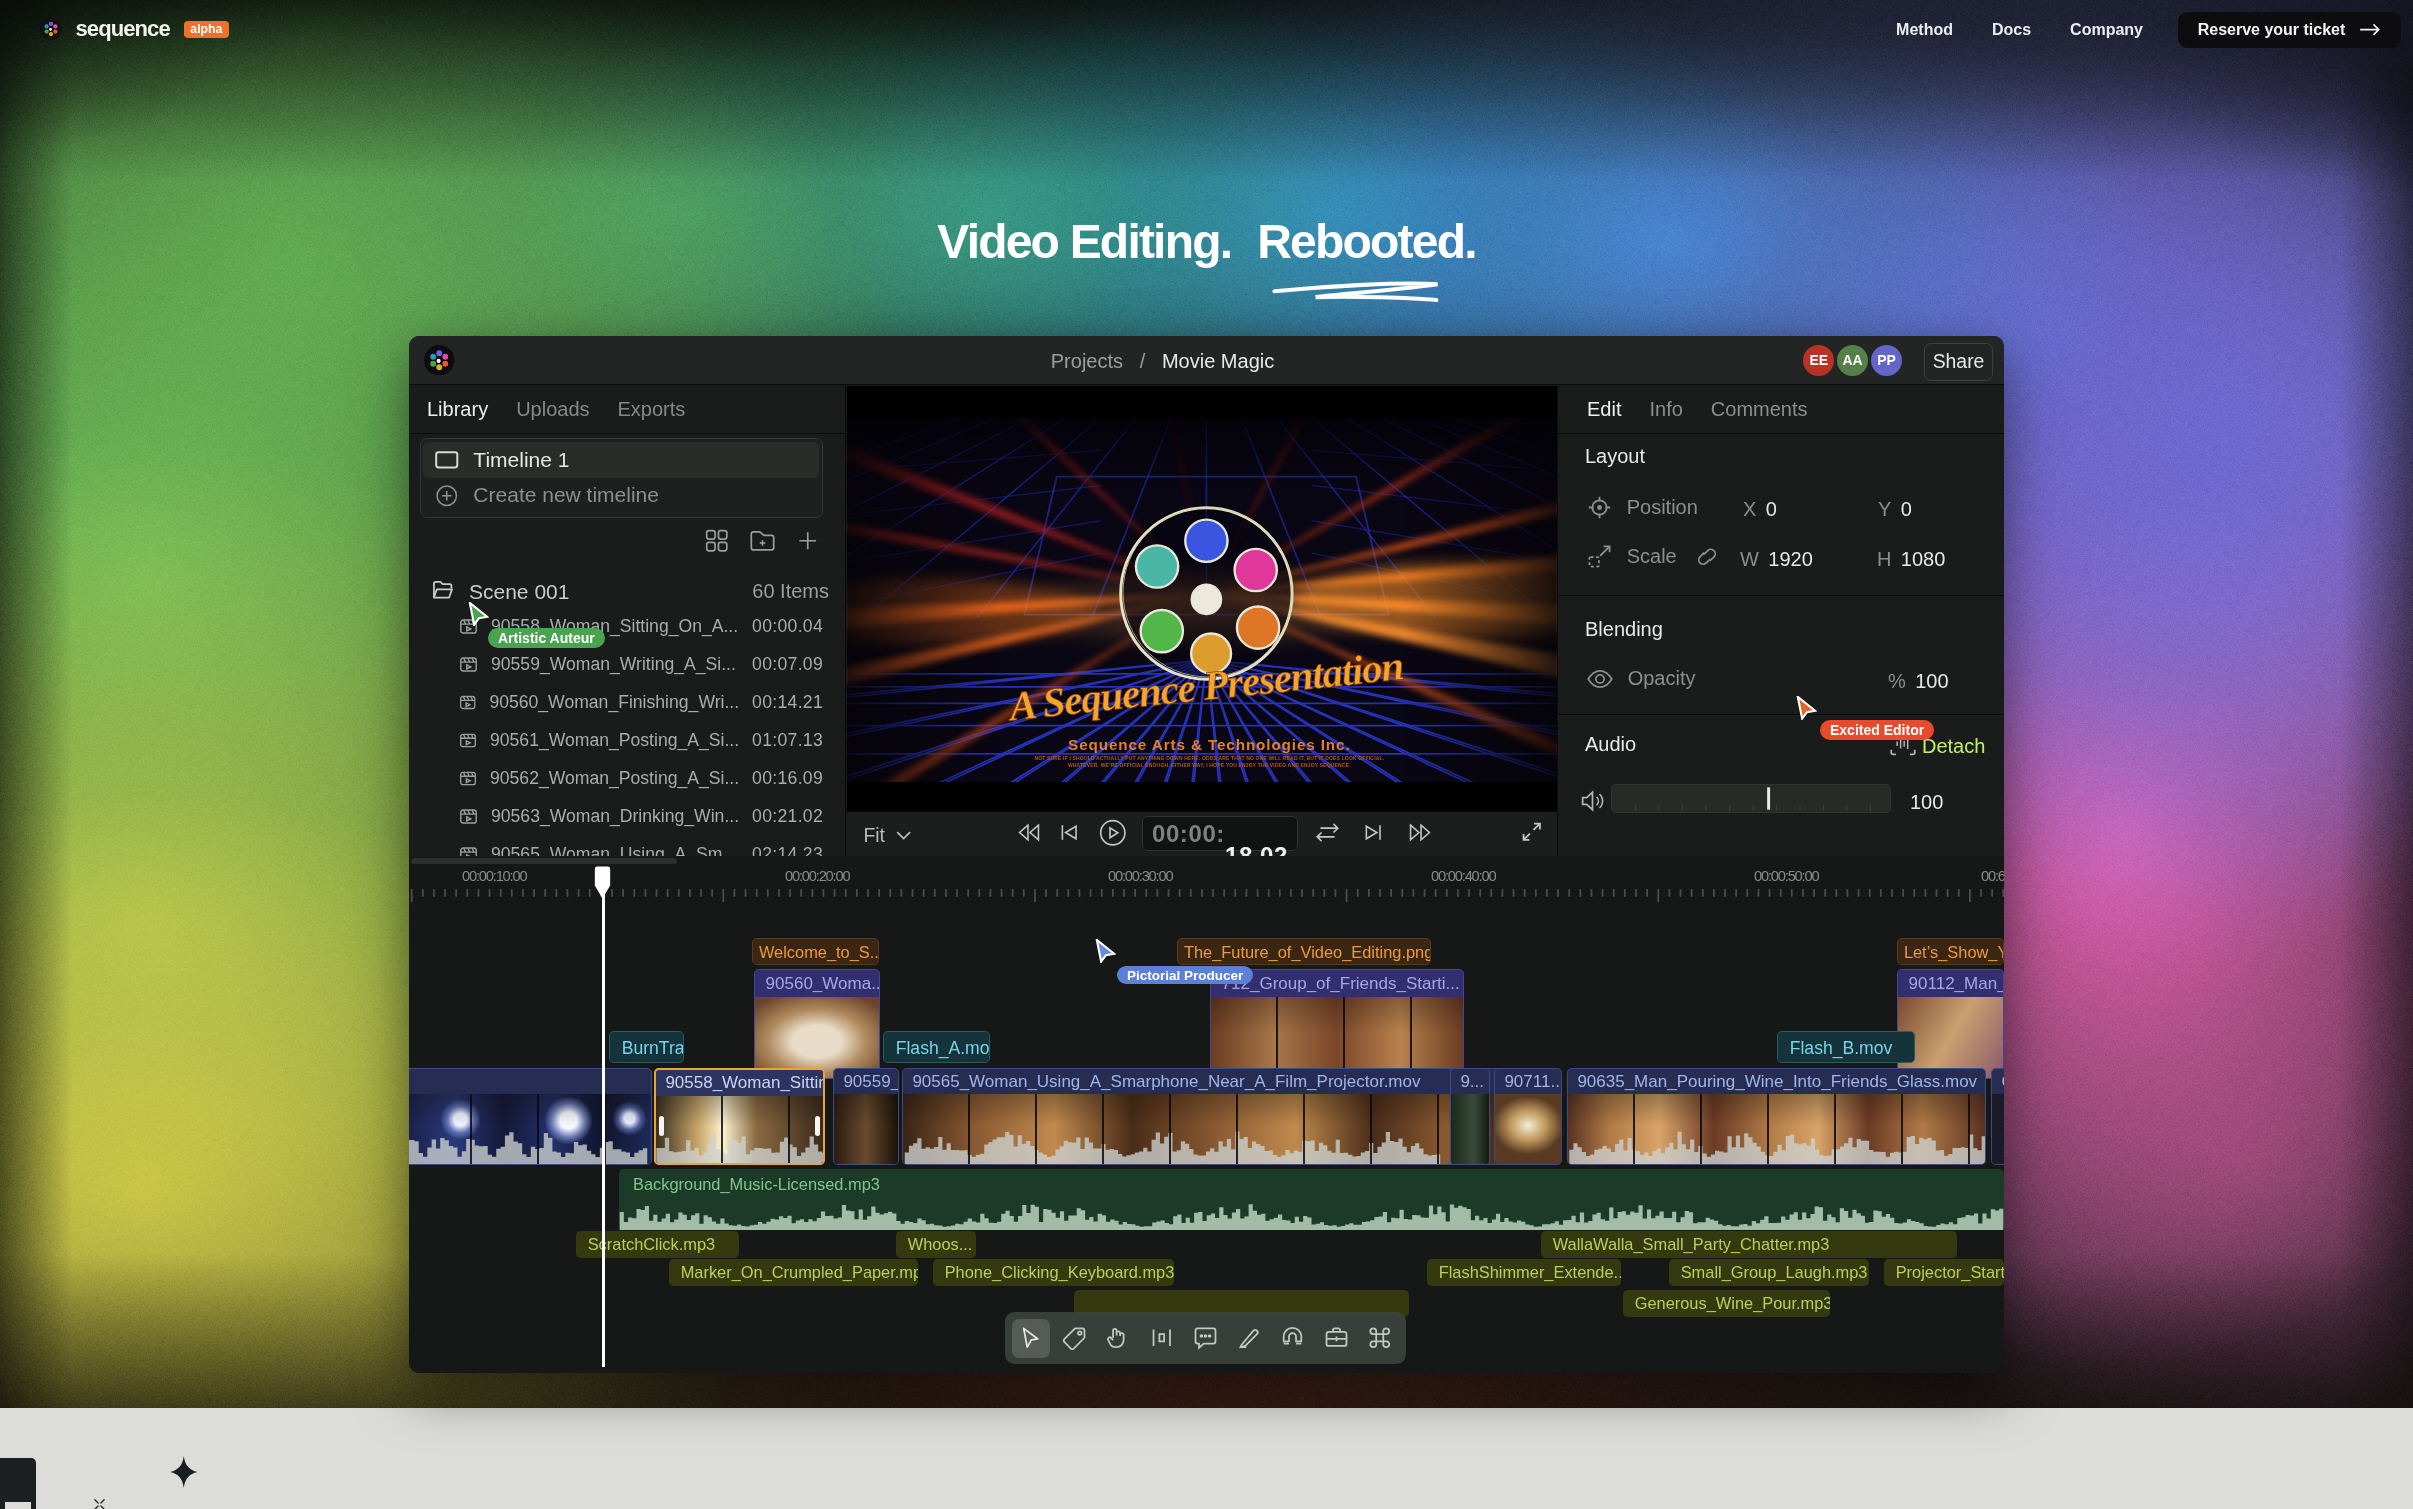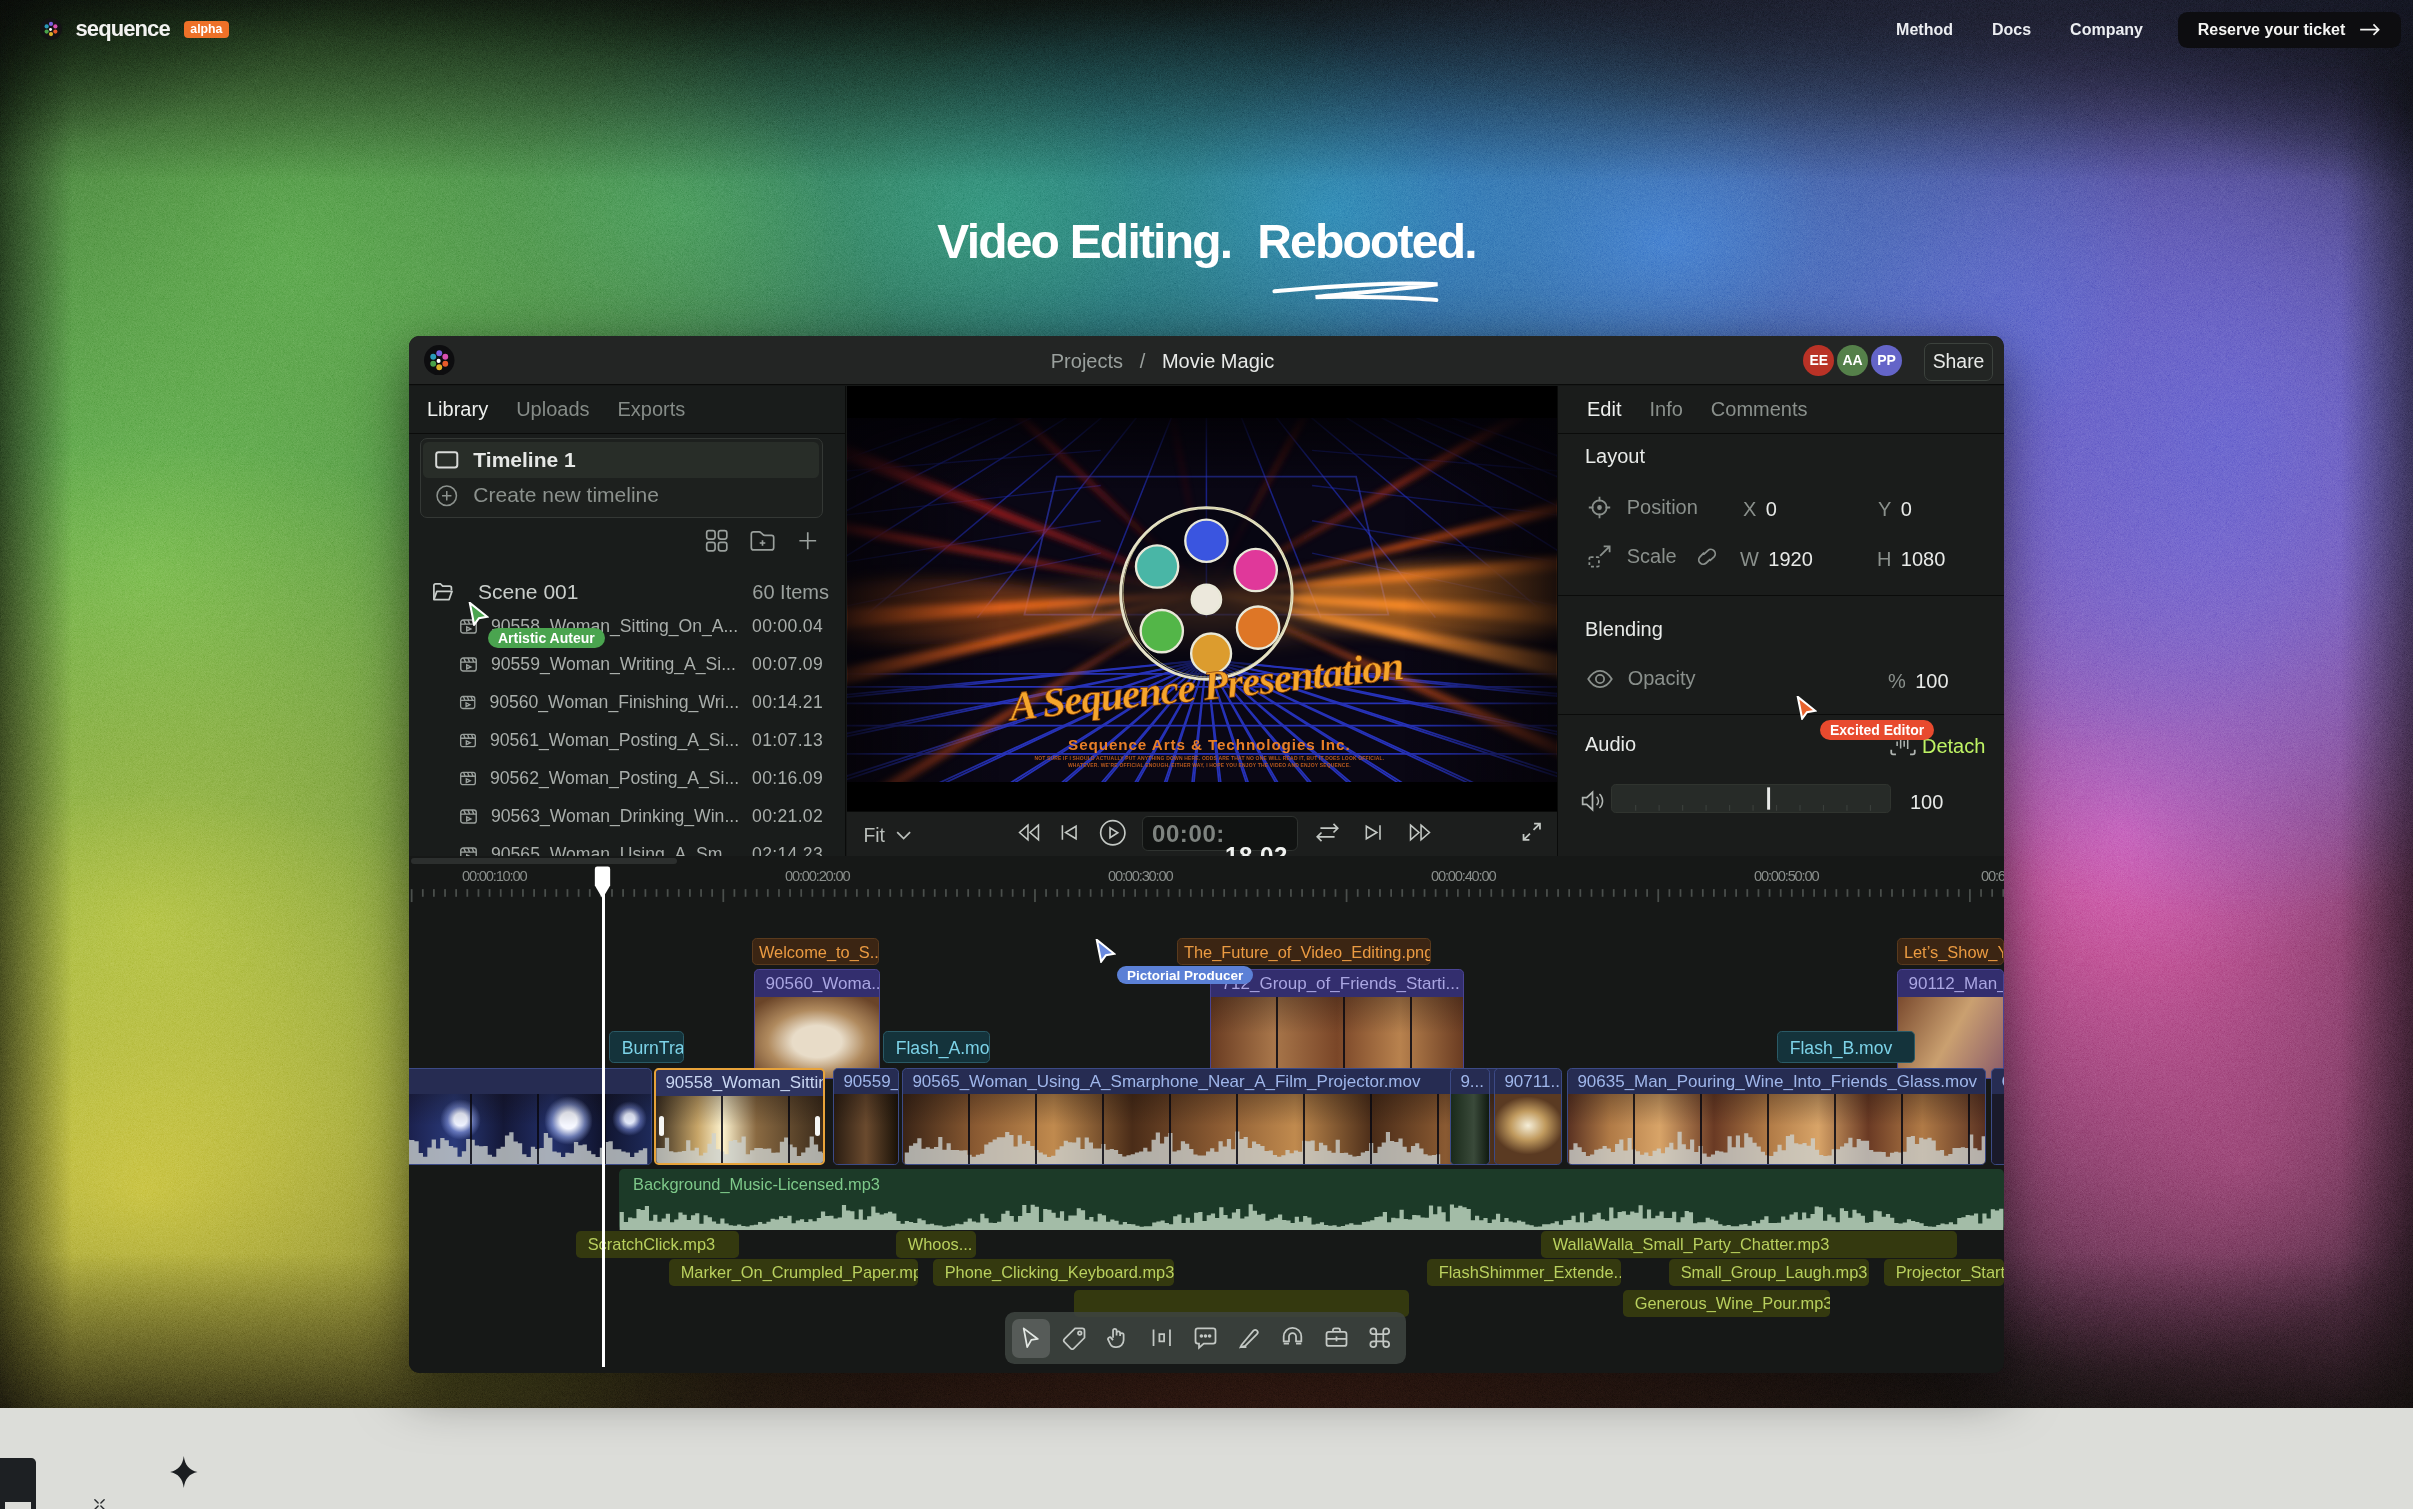--- a/index.html
+++ b/index.html
@@ -60,24 +60,24 @@
   .crumb b { color:#e8eae8; font-weight:normal; }
   .avatars { position:absolute; right:102px; top:8.8px; display:flex; gap:2.9px; }
   .av { width:31px; height:31px; border-radius:50%; color:#fff; font-size:14px; font-weight:bold; display:flex; align-items:center; justify-content:center; }
   .share { position:absolute; right:11px; top:6.5px; width:69px; height:38px; border:1.2px solid #3c423d; border-radius:7px; color:#e8eae8; font-size:19.4px; display:flex; align-items:center; justify-content:center; background:#222523; }
 
   
   .lpanel { position:absolute; left:0; top:50px; width:437px; height:470px; background:#191c1b; border-right:1.8px solid #0a0b0a; }
   .ltabs { height:48px; border-bottom:1.8px solid #0a0b0a; display:flex; align-items:center; padding-left:18px; gap:28px; font-size:20px; color:#858b87; }
   .ltabs .on { color:#eef0ee; }
   .tlbox { position:absolute; left:10.6px; top:52px; width:403px; height:80px; background:#1d201e; border:1.2px solid #343835; border-radius:7px; padding:2.9px; }
-  .tlrow1 { height:36px; background:#282d28; border-radius:5.3px; display:flex; align-items:center; padding-left:11.7px; gap:14.7px; color:#e6e8e6; font-size:21px;font-weight:bold; }
+  .tlrow1 { height:36px; background:#282d28; border-radius:5.3px; display:flex; align-items:center; padding-left:11.7px; gap:14.7px; color:#e6e8e6; font-size:21px; }
   .tlrow2 { height:35px; display:flex; align-items:center; padding-left:11.7px; gap:14.7px; color:#8b918d; font-size:21px; }
   .licons { position:absolute; left:296px; top:143px; display:flex; gap:20px; align-items:center; color:#9aa09d; }
-  .scene { position:absolute; left:20px; top:194px; width:400px; display:flex; align-items:center; gap:24px; color:#c9cecb; font-size:21px; }
+  .scene { position:absolute; left:20px; top:194px; width:400px; display:flex; align-items:flex-start; gap:15px; color:#c9cecb; font-size:21px; }
   .scene .cnt { margin-left:auto; color:#9aa09d; font-size:20px; }
   .files { position:absolute; left:50px; top:221px; width:364px; }
   .frow { height:38px; display:flex; align-items:center; gap:13px; color:#a9aeab; font-size:17.6px; }
   .frow .dur { margin-left:auto; letter-spacing:0.3px; }
   .tag { position:absolute; border-radius:586px; color:#fff; font-size:14px; font-weight:bold; height:20px; display:flex; align-items:center; padding:0 10px; white-space:nowrap; z-index:40; }
 
   
   .preview { position:absolute; left:438px; top:50px; width:710px; height:425px; background:#000; }
   .vidwrap { position:absolute; left:0; top:32px; width:710px; height:364px; background:#0d0a16; overflow:hidden; }
   .transport { position:absolute; left:438px; top:475px; width:710px; height:45px; background:#1c1e1d; border-top:1.8px solid #0a0b0a; color:#b9beba; }

